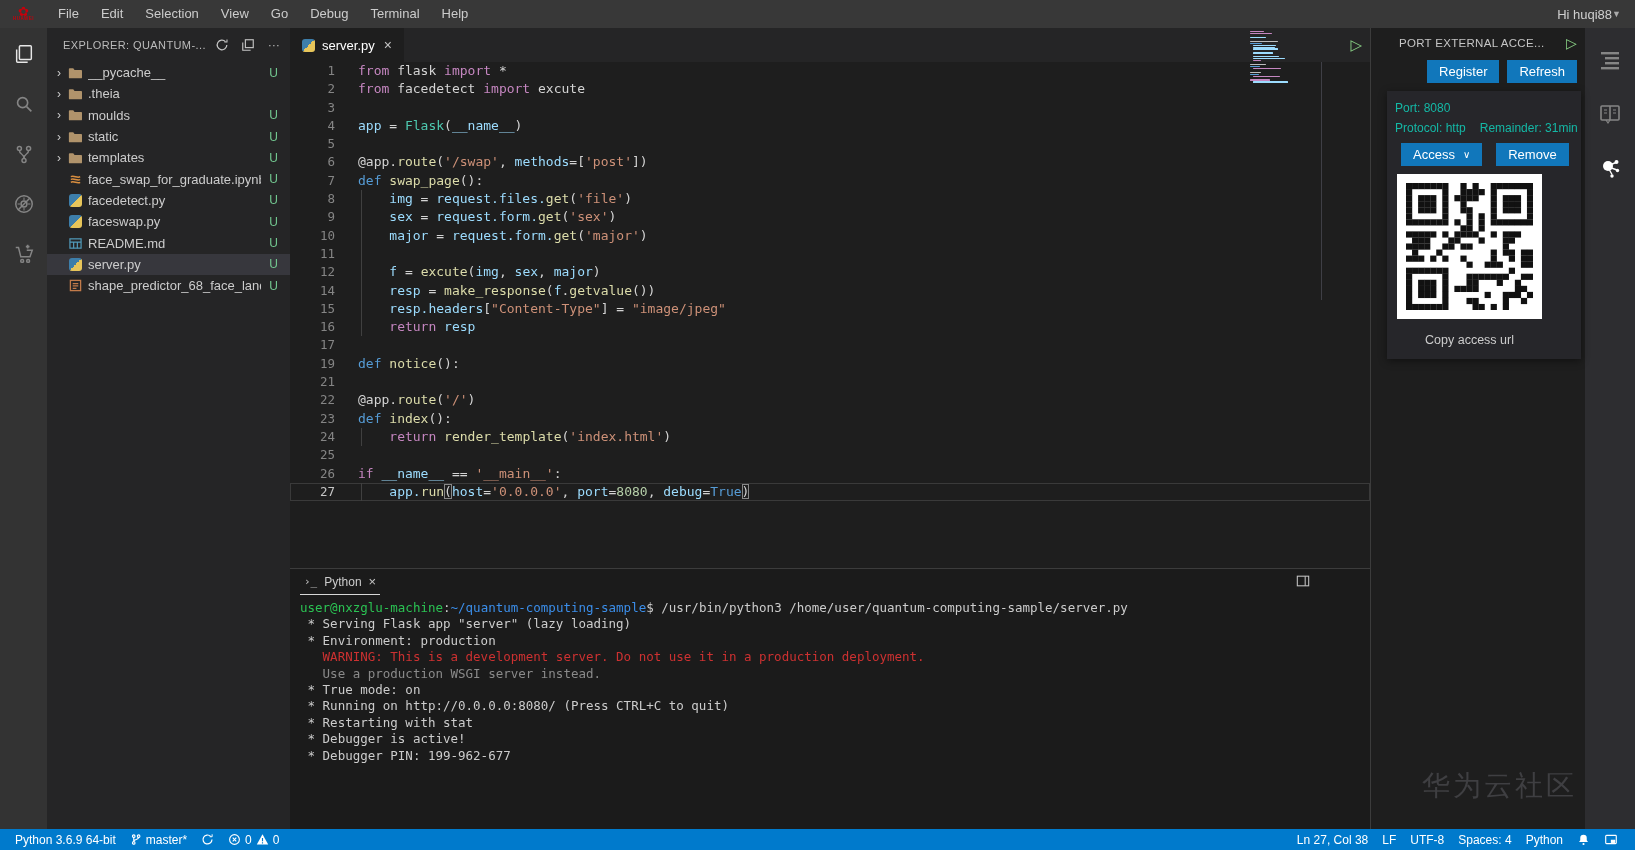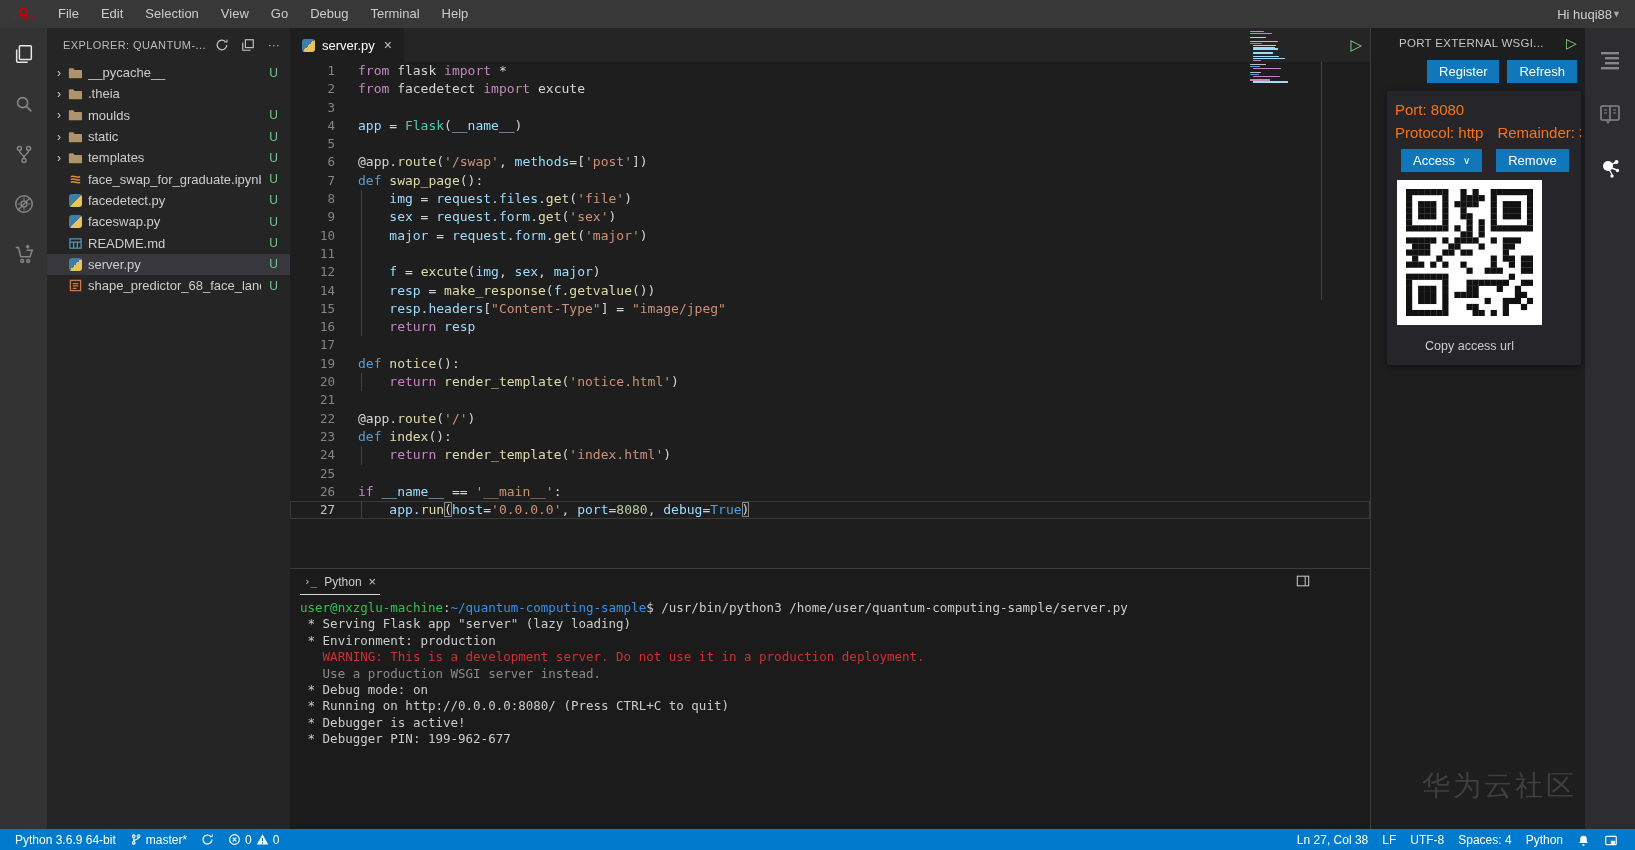--- a/index.html
+++ b/index.html
@@ -71,38 +71,38 @@
   .tline{white-space:pre;color:#cccccc}
   .tt-g{color:#2bc253}.tt-b{color:#3b8eea}.tt-r{color:#cd3131}.tt-gr{color:#8a8a8a}.tt-d{color:#cccccc}
 
   
   .rightpanel{width:215px;flex:0 0 215px;background:#1e1e1e;border-left:1px solid #3c3c3c;color:#cccccc;position:relative}
   .rp-titlerow{height:26px;display:flex;align-items:center;padding:4px 8px 0 28px;font-size:11.5px;color:#c5c5c5;letter-spacing:.3px}
   .rp-titlerow .rp-run{margin-left:auto;color:#89d185;font-size:14px;cursor:pointer}
   .rp-btnrow{display:flex;justify-content:flex-end;gap:8px;padding:6px 8px 0 0}
   .btn{background:#1177bb;color:#ffffff;border:none;font-size:13px;padding:4px 12px;cursor:pointer;font-family:inherit}
   .rp-card{margin:8px 4px 0 16px;background:#26262a;box-shadow:0 2px 8px rgba(0,0,0,.45);padding:10px 0 12px 6px;overflow:hidden}
-  .rp-line{font-size:15px;color:#f97316;padding-left:2px;white-space:nowrap;overflow:hidden}
+  .rp-line{font-size:12px;color:#14b8a6;padding-left:2px;white-space:nowrap;overflow:hidden}
   .rp-line + .rp-line{margin-top:6px}
   .rp-line .sep{display:inline-block;width:14px}
   .rp-cardbtns{display:flex;gap:14px;margin:8px 0 8px 8px}
   .btn-access{display:flex;align-items:center;gap:8px}
   .btn-access .dd{font-size:10px}
   .qr-box{width:145px;height:145px;background:#ffffff;margin-left:4px;display:flex;align-items:center;justify-content:center}
   .copy-url{width:153px;text-align:center;margin-top:14px;font-size:12.5px;color:#cccccc;cursor:pointer}
 
   
   .rightstrip{width:50px;flex:0 0 50px;background:#2d2d30;display:flex;flex-direction:column;align-items:center;padding-top:20px;gap:26px}
   .rs-icon{color:#858585;cursor:pointer}
   .rs-icon.active{color:#ffffff}
 
   
   .statusbar{height:21px;flex:0 0 21px;background:#007acc;color:#ffffff;display:flex;align-items:center;font-size:12px;padding:0 10px 0 8px}
   .st-item{display:flex;align-items:center;gap:4px;padding:0 7px;height:100%;cursor:pointer;white-space:nowrap}
-  .st-right{margin-left:auto;display:flex;align-items:flex-end}
+  .st-right{margin-left:auto;display:flex;align-items:flex-start}
   .st-ico{display:flex;align-items:center}
 
   .watermark{position:absolute;right:8px;bottom:24px;font-size:28px;color:#3f3f42;letter-spacing:3px;z-index:40;font-family:"DejaVu Sans",sans-serif;pointer-events:none}
 </style>
 </head>
 <body>
 
 <div id="root">
 
   <header class="titlebar">
@@ -317,21 +317,20 @@
             <div class="cline"><span class="lnum">8</span><span class="ltext"><span class="guide"></span><span class="tk-pl">    </span><span class="tk-var">img</span><span class="tk-pl"> = </span><span class="tk-var">request.files.</span><span class="tk-fn">get</span><span class="tk-pl">(</span><span class="tk-str">'file'</span><span class="tk-pl">)</span></span></div>
             <div class="cline"><span class="lnum">9</span><span class="ltext"><span class="guide"></span><span class="tk-pl">    </span><span class="tk-var">sex</span><span class="tk-pl"> = </span><span class="tk-var">request.form.</span><span class="tk-fn">get</span><span class="tk-pl">(</span><span class="tk-str">'sex'</span><span class="tk-pl">)</span></span></div>
             <div class="cline"><span class="lnum">10</span><span class="ltext"><span class="guide"></span><span class="tk-pl">    </span><span class="tk-var">major</span><span class="tk-pl"> = </span><span class="tk-var">request.form.</span><span class="tk-fn">get</span><span class="tk-pl">(</span><span class="tk-str">'major'</span><span class="tk-pl">)</span></span></div>
             <div class="cline"><span class="lnum">11</span><span class="ltext"><span class="guide"></span></span></div>
             <div class="cline"><span class="lnum">12</span><span class="ltext"><span class="guide"></span><span class="tk-pl">    </span><span class="tk-var">f</span><span class="tk-pl"> = </span><span class="tk-fn">excute</span><span class="tk-pl">(</span><span class="tk-var">img</span><span class="tk-pl">, </span><span class="tk-var">sex</span><span class="tk-pl">, </span><span class="tk-var">major</span><span class="tk-pl">)</span></span></div>
             <div class="cline"><span class="lnum">14</span><span class="ltext"><span class="guide"></span><span class="tk-pl">    </span><span class="tk-var">resp</span><span class="tk-pl"> = </span><span class="tk-fn">make_response</span><span class="tk-pl">(</span><span class="tk-var">f</span><span class="tk-pl">.</span><span class="tk-fn">getvalue</span><span class="tk-pl">())</span></span></div>
             <div class="cline"><span class="lnum">15</span><span class="ltext"><span class="guide"></span><span class="tk-pl">    </span><span class="tk-var">resp.headers</span><span class="tk-pl">[</span><span class="tk-str">"Content-Type"</span><span class="tk-pl">] = </span><span class="tk-str">"image/jpeg"</span></span></div>
             <div class="cline"><span class="lnum">16</span><span class="ltext"><span class="guide"></span><span class="tk-pl">    </span><span class="tk-kw">return</span><span class="tk-pl"> </span><span class="tk-var">resp</span></span></div>
             <div class="cline"><span class="lnum">17</span><span class="ltext"></span></div>
             <div class="cline"><span class="lnum">19</span><span class="ltext"><span class="tk-def">def</span><span class="tk-pl"> </span><span class="tk-fn">notice</span><span class="tk-pl">():</span></span></div>
-            <div class="cline"><span class="lnum">20</span><span class="ltext"><span class="guide"></span><span class="tk-pl">    </span><span class="tk-kw">return</span><span class="tk-pl"> </span><span class="tk-fn">render_template</span><span class="tk-pl">(</span><span class="tk-str">'notice.html'</span><span class="tk-pl">)</span></span></div>
             <div class="cline"><span class="lnum">21</span><span class="ltext"></span></div>
             <div class="cline"><span class="lnum">22</span><span class="ltext"><span class="tk-pl">@app.</span><span class="tk-fn">route</span><span class="tk-pl">(</span><span class="tk-str">'/'</span><span class="tk-pl">)</span></span></div>
             <div class="cline"><span class="lnum">23</span><span class="ltext"><span class="tk-def">def</span><span class="tk-pl"> </span><span class="tk-fn">index</span><span class="tk-pl">():</span></span></div>
             <div class="cline"><span class="lnum">24</span><span class="ltext"><span class="guide"></span><span class="tk-pl">    </span><span class="tk-kw">return</span><span class="tk-pl"> </span><span class="tk-fn">render_template</span><span class="tk-pl">(</span><span class="tk-str">'index.html'</span><span class="tk-pl">)</span></span></div>
             <div class="cline"><span class="lnum">25</span><span class="ltext"></span></div>
             <div class="cline"><span class="lnum">26</span><span class="ltext"><span class="tk-kw">if</span><span class="tk-pl"> </span><span class="tk-var">__name__</span><span class="tk-pl"> == </span><span class="tk-str">'__main__'</span><span class="tk-pl">:</span></span></div>
             <div class="cline cur-line"><span class="lnum">27</span><span class="ltext"><span class="guide"></span><span class="tk-pl">    </span><span class="tk-var">app.</span><span class="tk-fn">run</span><span class="tk-bm">(</span><span class="tk-var">host</span><span class="tk-pl">=</span><span class="tk-str">'0.0.0.0'</span><span class="tk-pl">, </span><span class="tk-var">port</span><span class="tk-pl">=</span><span class="tk-num">8080</span><span class="tk-pl">, </span><span class="tk-var">debug</span><span class="tk-pl">=</span><span class="tk-def">True</span><span class="tk-bm">)</span></span></div>
           </div>
         <div class="minimap" id="minimap">
             <div class="mm-bar" style="width: 14.25px; margin-left: 0px; background: rgb(197, 134, 192);"></div>
@@ -379,31 +378,32 @@
                 <path d="M10.5 2.5 v11"></path>
             </svg>
           </span>
         </div>
         <div class="term-body" id="term">
             <div class="tline"><span class="tt-g">user@nxzglu-machine</span><span class="tt-d">:</span><span class="tt-b">~/quantum-computing-sample</span><span class="tt-d">$</span><span class="tt-d"> /usr/bin/python3 /home/user/quantum-computing-sample/server.py</span></div>
             <div class="tline"><span class="tt-d"> * Serving Flask app "server" (lazy loading)</span></div>
             <div class="tline"><span class="tt-d"> * Environment: production</span></div>
             <div class="tline"><span class="tt-r">   WARNING: This is a development server. Do not use it in a production deployment.</span></div>
             <div class="tline"><span class="tt-gr">   Use a production WSGI server instead.</span></div>
-            <div class="tline"><span class="tt-d"> * Debug mode: on</span></div>
+            <div class="tline"><span class="tt-d"> * True mode: on</span></div>
             <div class="tline"><span class="tt-d"> * Running on http://0.0.0.0:8080/ (Press CTRL+C to quit)</span></div>
+            <div class="tline"><span class="tt-d"> * Restarting with stat</span></div>
             <div class="tline"><span class="tt-d"> * Debugger is active!</span></div>
             <div class="tline"><span class="tt-d"> * Debugger PIN: 199-962-677</span></div>
           </div>
       </div>
     </div>
 
     <aside class="rightpanel">
       <div class="rp-titlerow">
-        <span>PORT EXTERNAL WSGI...</span>
+        <span>PORT EXTERNAL ACCE...</span>
         <span class="rp-run">▷</span>
       </div>
       <div class="rp-btnrow">
         <button class="btn">Register</button>
         <button class="btn">Refresh</button>
       </div>
       <div class="rp-card">
         <div class="rp-line">Port: 8080</div>
         <div class="rp-line">
           <span>Protocol: http</span><span class="sep"></span><span>Remainder: 31min</span>

